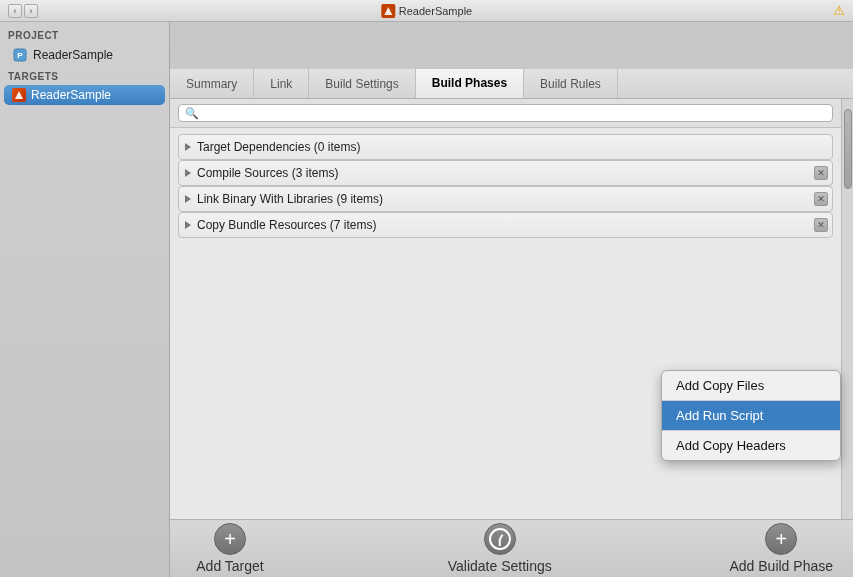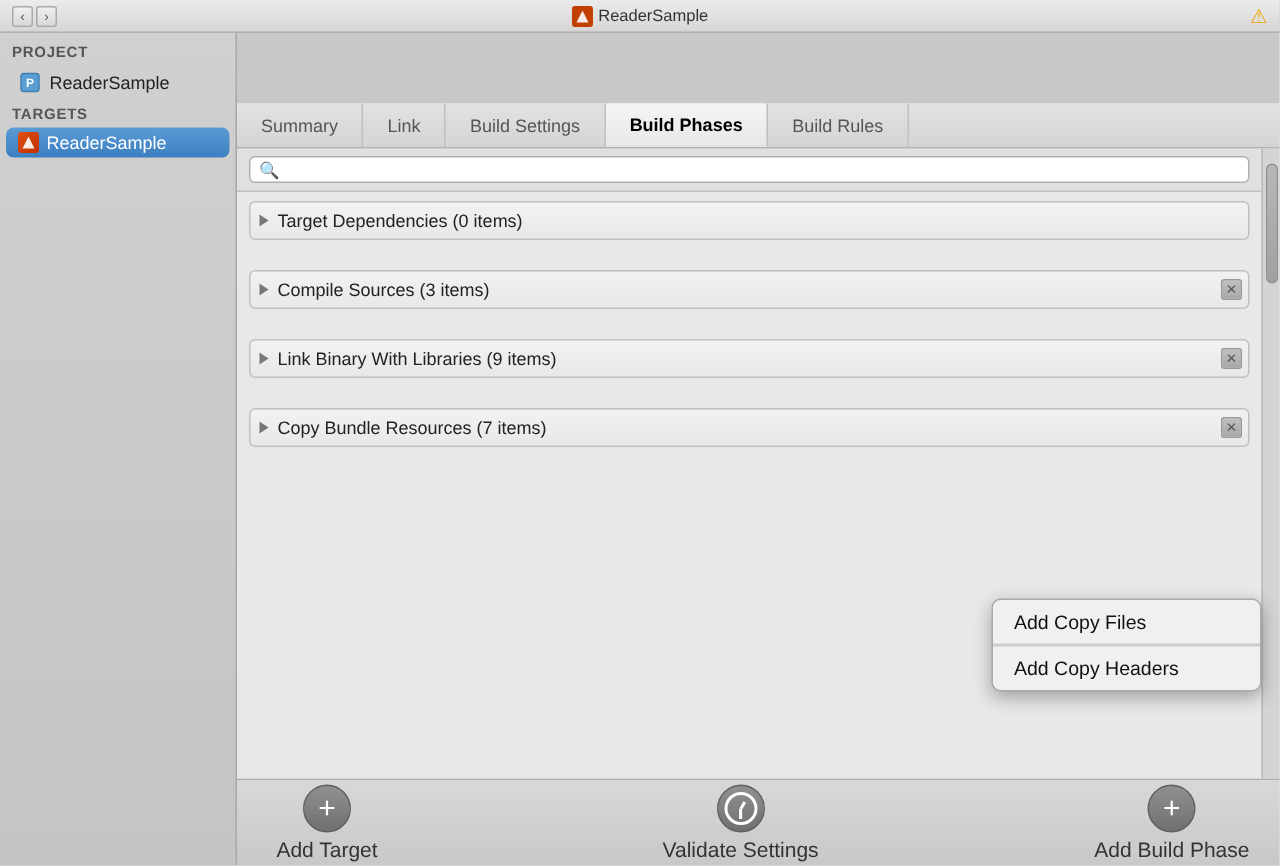--- a/index.html
+++ b/index.html
@@ -75,21 +75,21 @@
 
     
     .main-area {
       flex: 1;
       display: flex;
       overflow: hidden;
     }
 
     
     .sidebar {
-      width: 158px;
+      width: 170px;
       background: linear-gradient(to bottom, #d0d0d0, #c4c4c4);
       border-right: 1px solid #a8a8a8;
       display: flex;
       flex-direction: column;
       padding-top: 4px;
     }
     .sidebar-section-label {
       font-size: 10px;
       font-weight: 700;
       color: #555;
@@ -196,21 +196,21 @@
       width: 100%;
     }
 
     
     .phases-list {
       flex: 1;
       overflow-y: auto;
       padding: 6px 8px;
       display: flex;
       flex-direction: column;
-      gap: 20px;
+      gap: 0;
       background: #e8e8e8;
     }
     .phase-row {
       background: linear-gradient(to bottom, #f2f2f2, #e8e8e8);
       border: 1px solid #c0c0c0;
       border-radius: 4px;
       height: 26px;
       display: flex;
       align-items: center;
       padding: 0 6px;
@@ -486,20 +486,23 @@
             <div class="phase-close-btn">✕</div>
           </div>
 
         </div>
 
         <div class="dropdown-overlay">
           <div class="dropdown-item">
             <span>Add Copy Files</span>
           </div>
           <div class="dropdown-divider"></div>
+          <div class="dropdown-item highlighted">
+            <span>Add Run Script</span>
+          </div>
           <div class="dropdown-divider"></div>
           <div class="dropdown-item">
             <span>Add Copy Headers</span>
           </div>
         </div>
 
       </div>
 
       <div class="scrollbar-track">
         <div class="scrollbar-thumb"></div>

